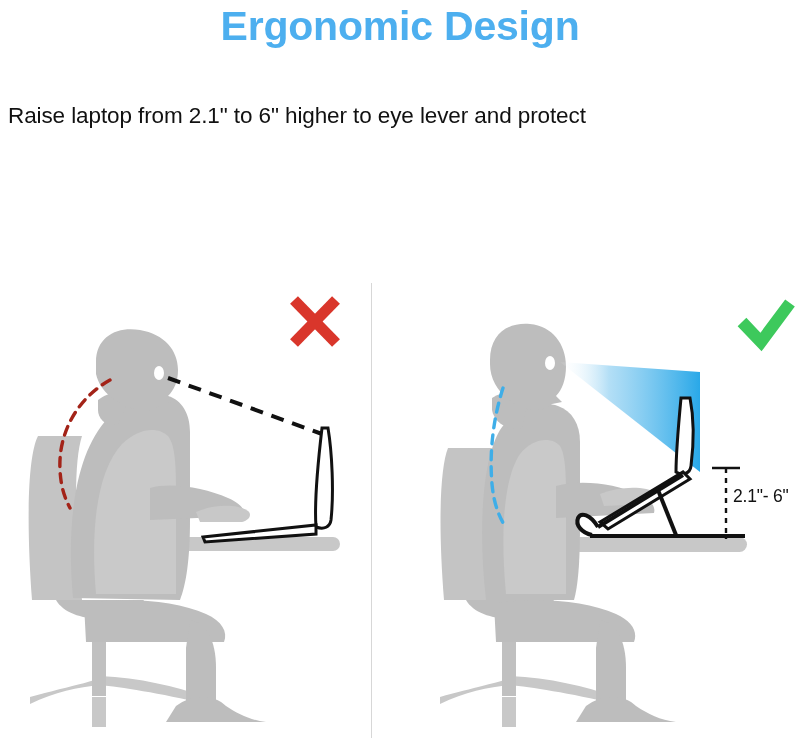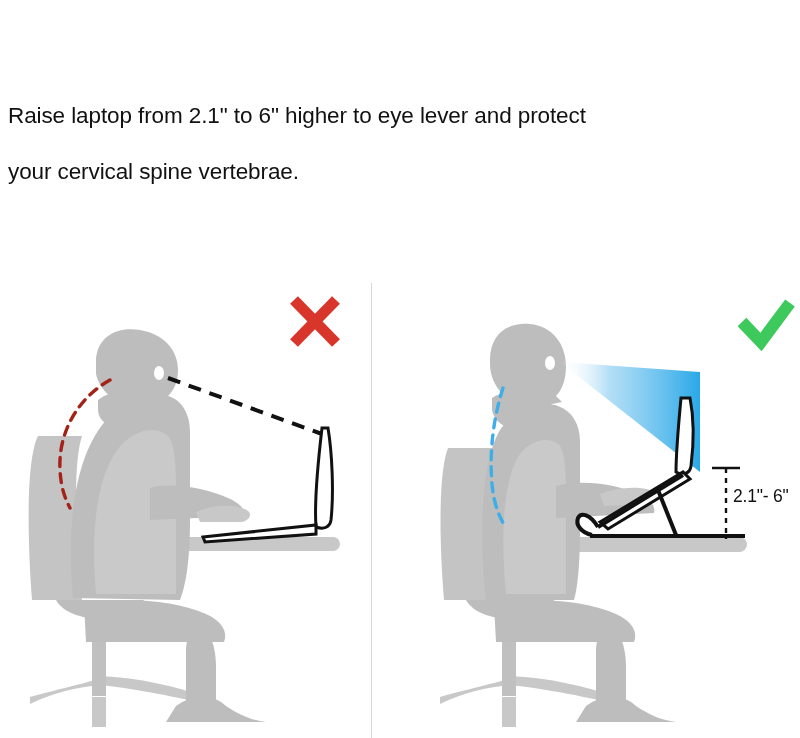--- a/index.html
+++ b/index.html
@@ -77,24 +77,24 @@
     color: #111111;
     white-space: nowrap;
     letter-spacing: -0.2px;
   }
 </style>
 </head>
 <body>
 
 <div id="page">
 
+  <div class="headline">Ergonomic Design</div>
 
   <div class="subcopy">
     <span class="line1">Raise laptop from 2.1" to 6" higher to eye lever and protect</span>
-    <span class="line2">your cervical spine vertebrae.</span>
   </div>
 
   <div class="panel-divider"></div>
 
   <svg class="figure-svg" viewBox="0 0 800 738">
     <defs>
       <linearGradient id="coneGrad" x1="0" y1="0" x2="1" y2="0">
         <stop offset="0%" stop-color="#ffffff" stop-opacity="0.05"></stop>
         <stop offset="35%" stop-color="#9AD4F3" stop-opacity="0.75"></stop>
         <stop offset="100%" stop-color="#29A8E8" stop-opacity="1"></stop>

